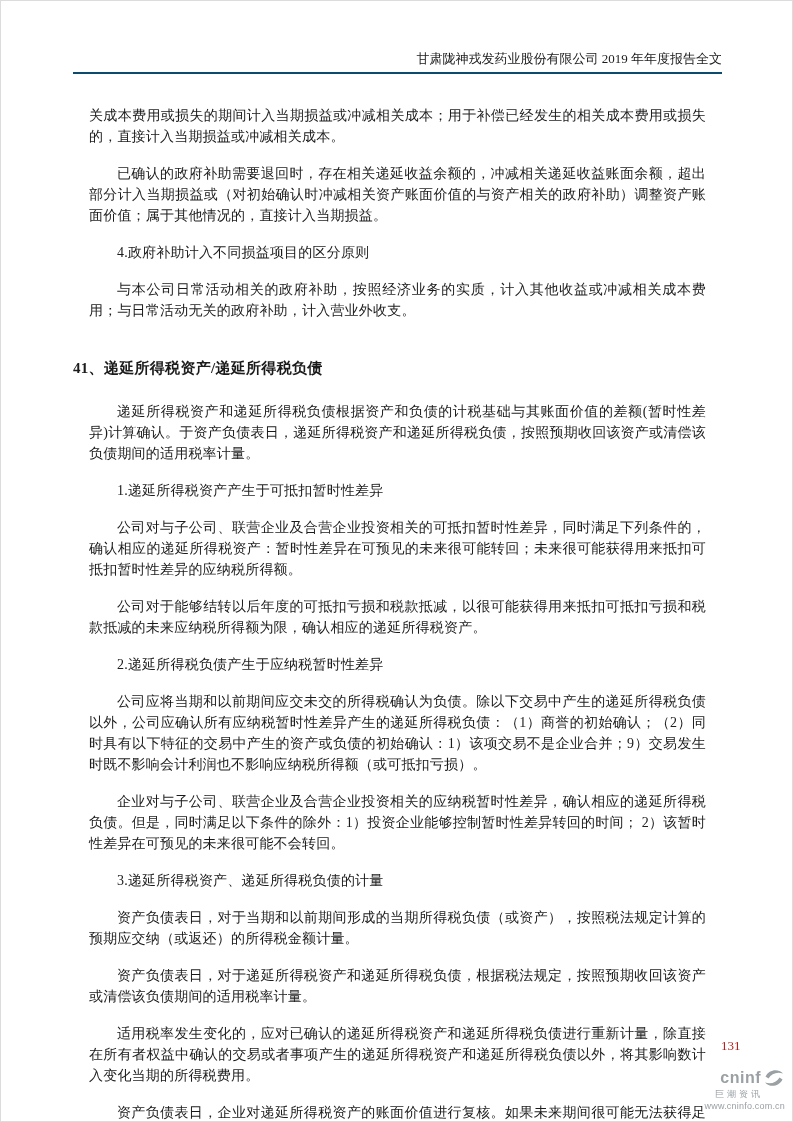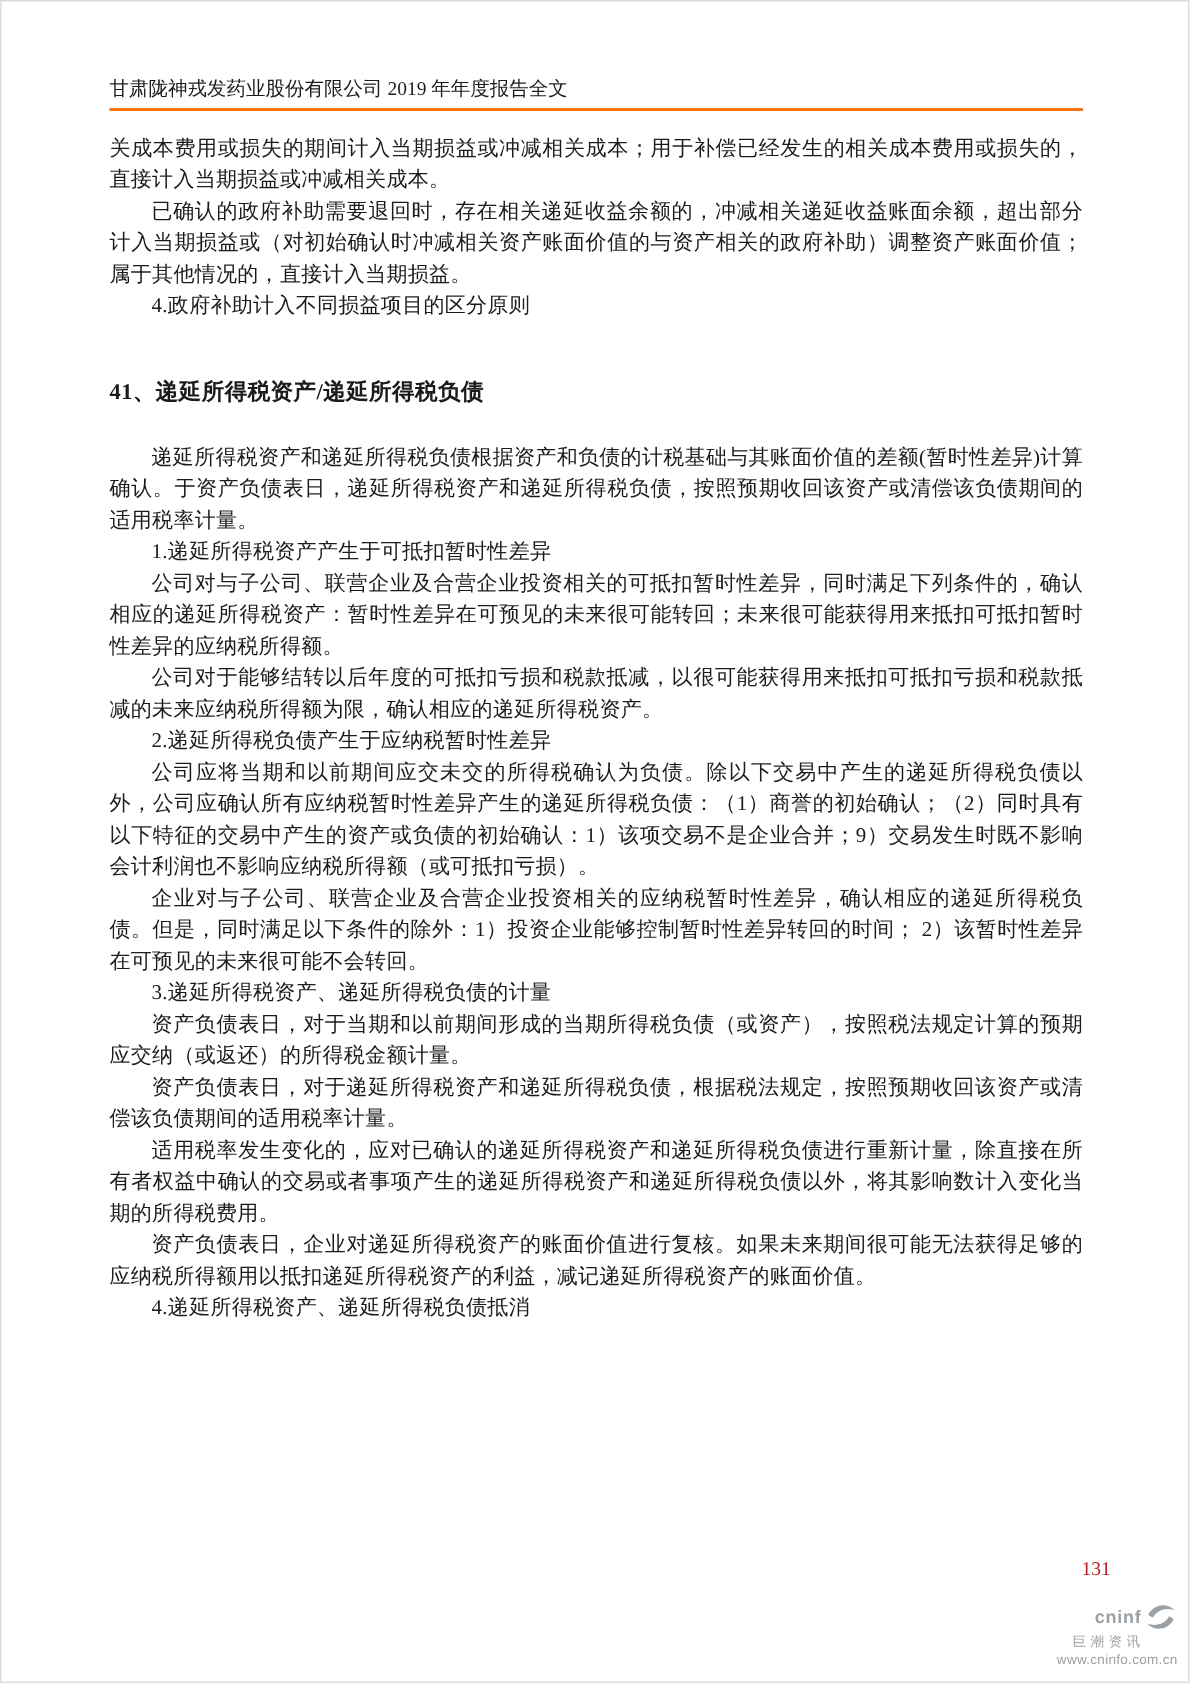--- a/index.html
+++ b/index.html
@@ -8,36 +8,37 @@
     width:793px;height:1122px;
     background:#ffffff;
     font-family:"Liberation Serif","DejaVu Serif",serif;
     color:#1b1b1b;
     overflow:hidden;
     box-shadow:inset 0 0 0 1px #dcdcdc;
   }
   .header{
     position:absolute;
     top:50px;left:73px;width:649px;
+    text-align:right;
     font-size:13px;
     line-height:17px;
     color:#1b1b1b;
     padding-bottom:5px;
-    border-bottom:2px solid #f97316;
+    border-bottom:2px solid #0c4a6e;
   }
   .doc-body{
     position:absolute;
     top:89px;left:73px;width:649px;
     font-size:14px;
     line-height:21px;
     text-align:justify;
     text-justify:inter-ideograph;
     letter-spacing:0.2px;
   }
-  .doc-body p{margin:0;text-indent:2em;}
+  .doc-body p{margin:16px;text-indent:2em;}
   .doc-body p.no-indent{text-indent:0;}
   .doc-body h2{
     font-size:15px;
     font-weight:bold;
     line-height:22px;
     margin:36px 0 22px 0;
     text-indent:0;
     letter-spacing:0.3px;
   }
   .page-number{
@@ -56,21 +57,21 @@
     line-height:1.1;
   }
   .logo-row{
     display:flex;
     align-items:center;
     justify-content:flex-end;
     gap:2px;
     padding-right:2px;
   }
   .logo-brand{
-    font-size:12px;
+    font-size:16px;
     font-weight:bold;
     letter-spacing:0.5px;
   }
   .logo-swirl{display:block;}
   .logo-cn{
     font-size:9px;
     letter-spacing:3px;
     margin-top:1px;
     padding-right:24px;
   }
@@ -86,20 +87,21 @@
 
 <div class="page">
 
   <div class="header">甘肃陇神戎发药业股份有限公司 2019 年年度报告全文</div>
 
   <div class="doc-body">
 
   <p class="no-indent">关成本费用或损失的期间计入当期损益或冲减相关成本；用于补偿已经发生的相关成本费用或损失的，直接计入当期损益或冲减相关成本。</p>
       <p>已确认的政府补助需要退回时，存在相关递延收益余额的，冲减相关递延收益账面余额，超出部分计入当期损益或（对初始确认时冲减相关资产账面价值的与资产相关的政府补助）调整资产账面价值；属于其他情况的，直接计入当期损益。</p>
       <p>4.政府补助计入不同损益项目的区分原则</p>
+      <p>与本公司日常活动相关的政府补助，按照经济业务的实质，计入其他收益或冲减相关成本费用；与日常活动无关的政府补助，计入营业外收支。</p>
       <h2>41、递延所得税资产/递延所得税负债</h2>
       <p>递延所得税资产和递延所得税负债根据资产和负债的计税基础与其账面价值的差额(暂时性差异)计算确认。于资产负债表日，递延所得税资产和递延所得税负债，按照预期收回该资产或清偿该负债期间的适用税率计量。</p>
       <p>1.递延所得税资产产生于可抵扣暂时性差异</p>
       <p>公司对与子公司、联营企业及合营企业投资相关的可抵扣暂时性差异，同时满足下列条件的，确认相应的递延所得税资产：暂时性差异在可预见的未来很可能转回；未来很可能获得用来抵扣可抵扣暂时性差异的应纳税所得额。</p>
       <p>公司对于能够结转以后年度的可抵扣亏损和税款抵减，以很可能获得用来抵扣可抵扣亏损和税款抵减的未来应纳税所得额为限，确认相应的递延所得税资产。</p>
       <p>2.递延所得税负债产生于应纳税暂时性差异</p>
       <p>公司应将当期和以前期间应交未交的所得税确认为负债。除以下交易中产生的递延所得税负债以外，公司应确认所有应纳税暂时性差异产生的递延所得税负债：（1）商誉的初始确认；（2）同时具有以下特征的交易中产生的资产或负债的初始确认：1）该项交易不是企业合并；9）交易发生时既不影响会计利润也不影响应纳税所得额（或可抵扣亏损）。</p>
       <p>企业对与子公司、联营企业及合营企业投资相关的应纳税暂时性差异，确认相应的递延所得税负债。但是，同时满足以下条件的除外：1）投资企业能够控制暂时性差异转回的时间； 2）该暂时性差异在可预见的未来很可能不会转回。</p>
       <p>3.递延所得税资产、递延所得税负债的计量</p>
       <p>资产负债表日，对于当期和以前期间形成的当期所得税负债（或资产），按照税法规定计算的预期应交纳（或返还）的所得税金额计量。</p>

